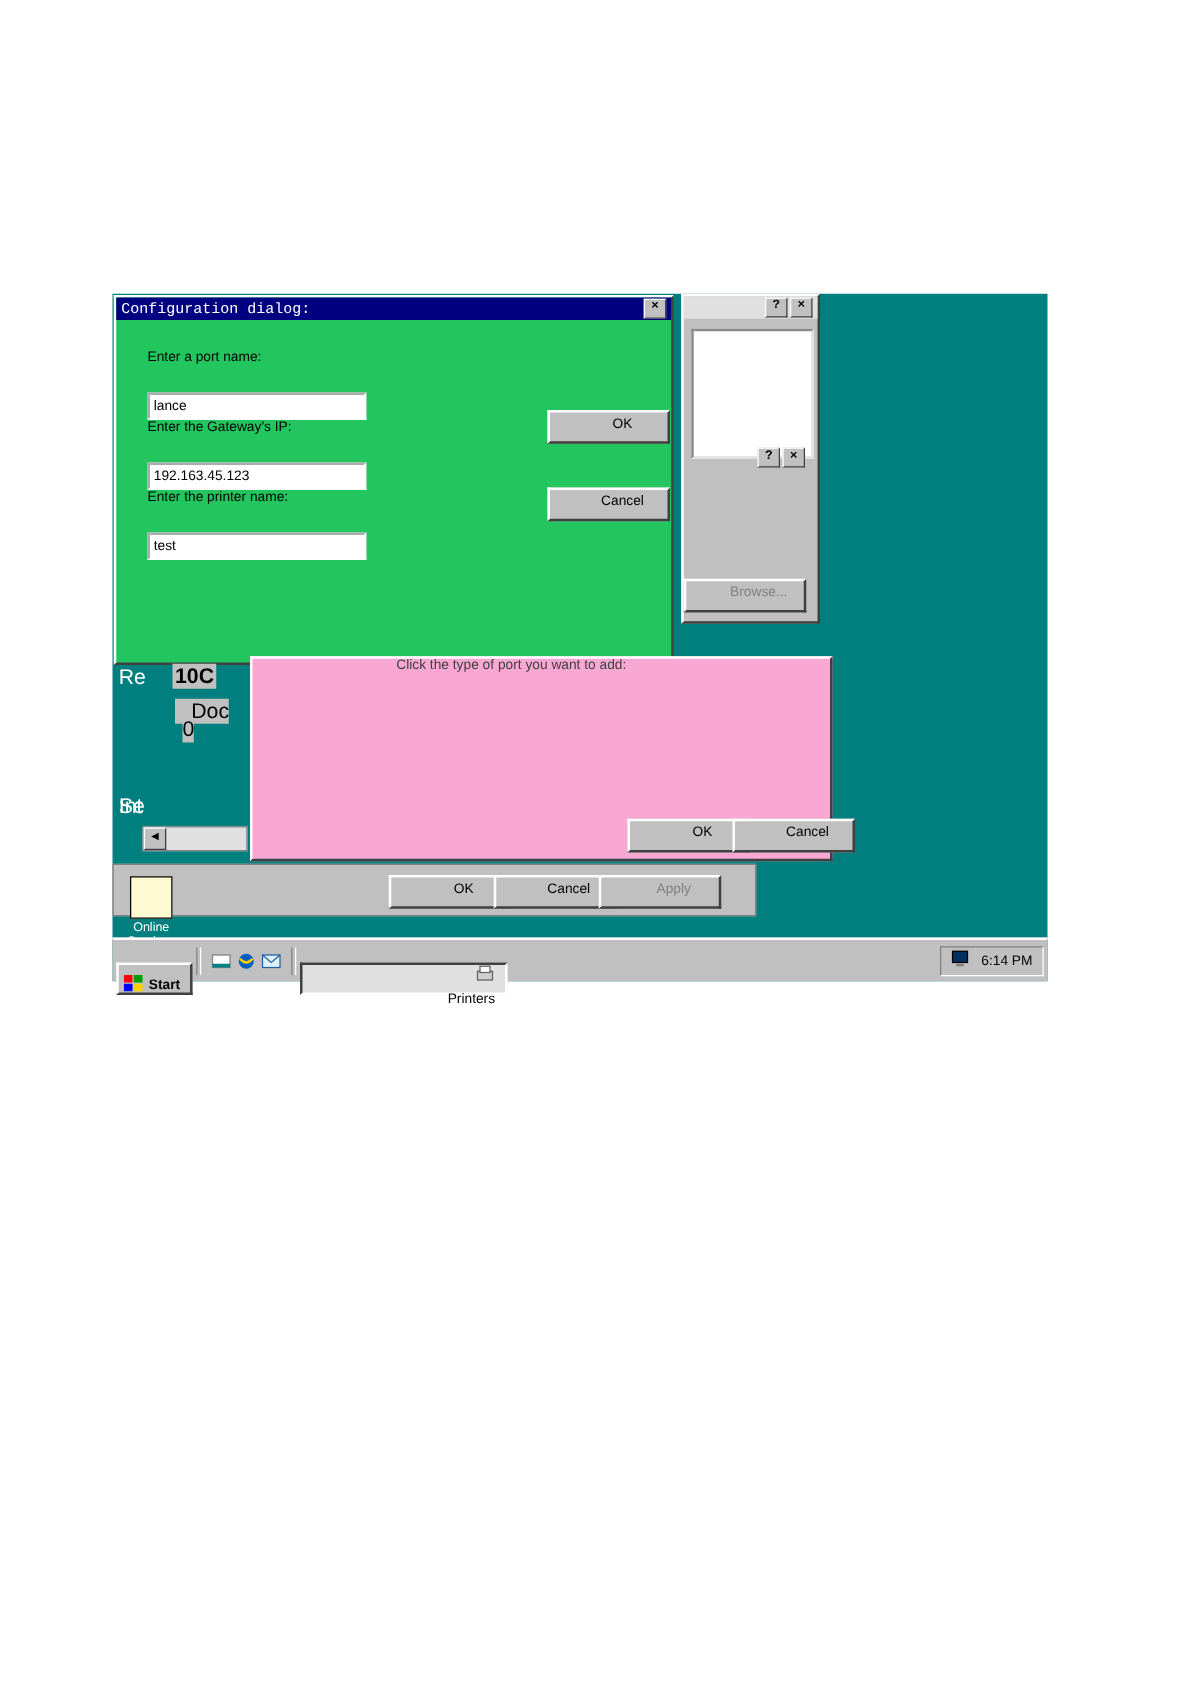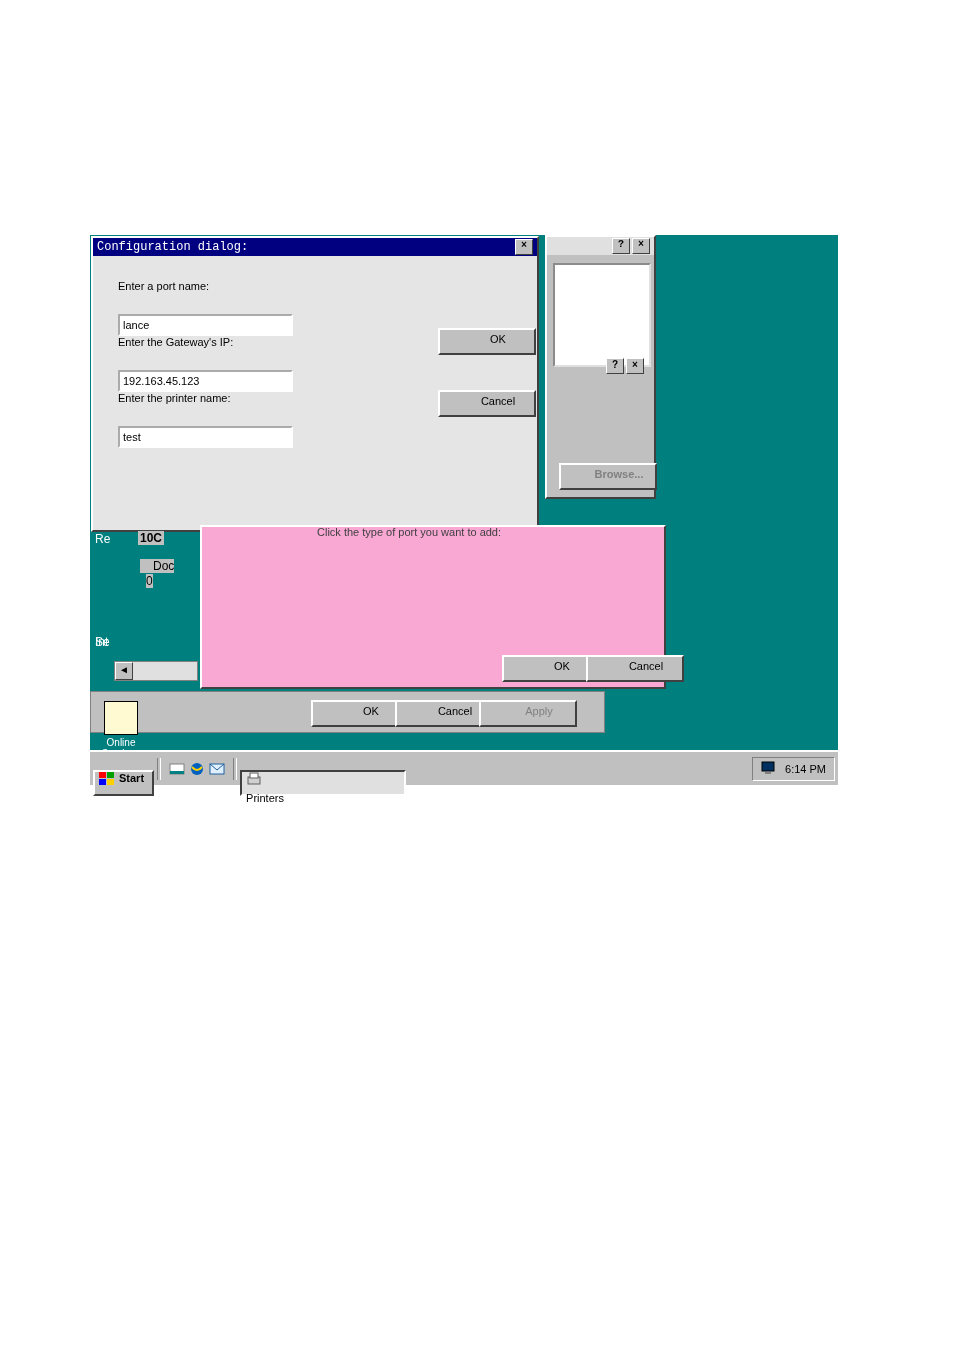--- a/index.html
+++ b/index.html
@@ -21,21 +21,21 @@
   }
   .desktop {
     position: absolute;
     inset: 0;
     background: #007f7f; 
   }
 
   
   .win95-window {
     position: absolute;
-    background: #e5e5e5;
+    background: #22c55e;
     border: 2px solid;
     border-color: #ffffff #404040 #404040 #ffffff;
   }
   .titlebar {
     height: 18px;
     background: #000080;
     color: #ffffff;
     display: flex;
     align-items: center;
     padding: 0 4px;
@@ -160,21 +160,21 @@
     width: 513px;
     height: 40px;
     background: #c0c0c0;
     border: 1px solid #808080;
   }
 
   
   .frag {
     position: absolute;
     color: #ffffff;
-    font-size: 12px;
+    font-size: 17px;
   }
   .frag.dark { color: #000; }
 
   
   .browse-dialog {
     position: absolute;
     left: 455px;
     top: 0px;
     width: 107px;
     height: 260px;
@@ -210,21 +210,21 @@
     padding: 2px 3px;
     gap: 3px;
   }
   .task-btn {
     height: 22px;
     background: #c0c0c0;
     border: 2px solid;
     border-color: #ffffff #404040 #404040 #ffffff;
     padding: 0 8px 0 4px;
     display: flex;
-    align-items: flex-start;
+    align-items: flex-end;
     gap: 4px;
     font-size: 11px;
     cursor: pointer;
     margin-top: 29px;
   }
   .task-btn.active {
     border-color: #404040 #ffffff #ffffff #404040;
     background: #e0e0e0;
     flex-direction: column;
   }
@@ -307,21 +307,21 @@
 
   <div class="browse-dialog">
     <div class="titlebar">
       <span></span>
       <div class="buttons">
         <div class="tb-btn">?</div>
         <div class="tb-btn">×</div>
       </div>
     </div>
     <div class="tree-fragment"></div>
-    <div class="std-button disabled" style="left:12px; top:226px;font-weight:bold;">Browse...</div>
+    <div class="std-button disabled" style="left:0; top:226px;">Browse...</div>
   </div>
 
   <div class="win95-right-titlebar">
     <div class="tb-btn">?</div>
     <div class="tb-btn">×</div>
   </div>
 
   <div class="win95-window config-dialog">
     <div class="titlebar">
       <span>Configuration dialog:</span>

